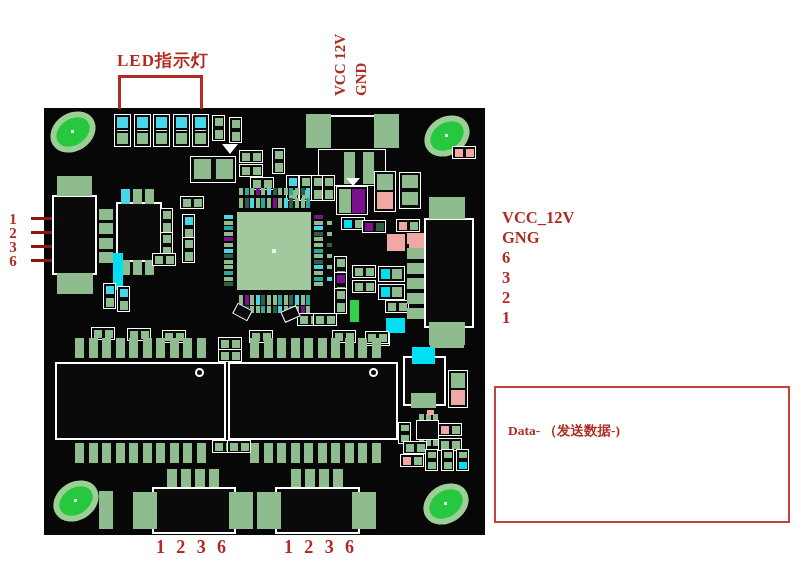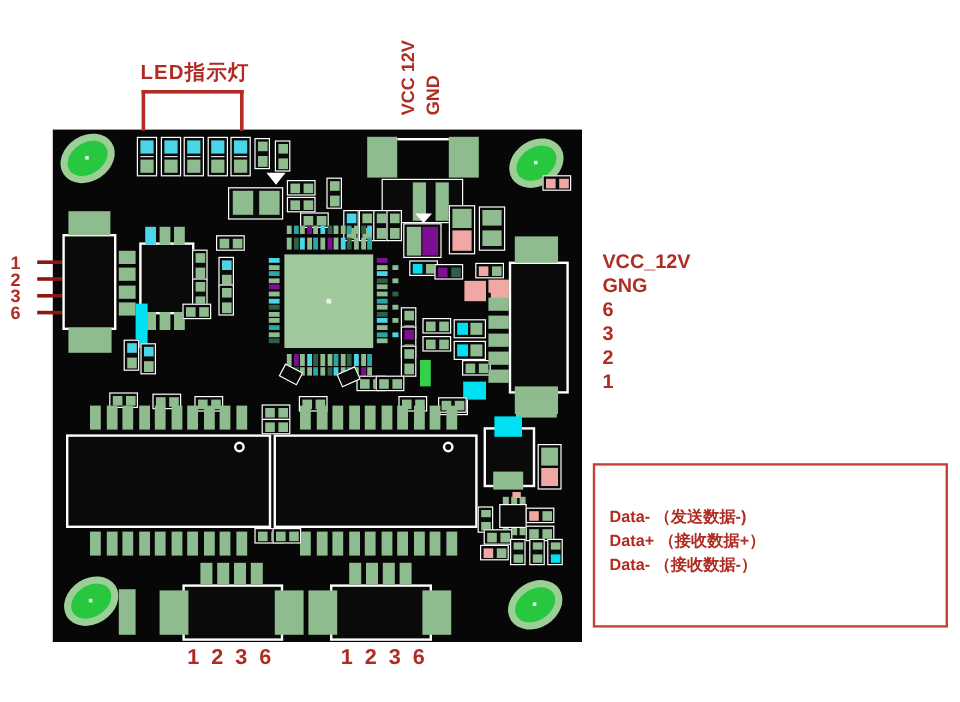--- a/index.html
+++ b/index.html
@@ -1,17 +1,17 @@
 <!DOCTYPE html>
 <html style="--red: #b02c22; --line-red: #8a1810; --legend-border: #c5423a;"><head>
 <meta charset="utf-8">
 <style>
   html,body{margin:0;padding:0;background:#fff;}
   #stage{position:relative;width:800px;height:585px;background:#ffffff;overflow:hidden;
-         font-family:Liberation Sans, sans-serif;}
+         font-family:Liberation Serif, serif;}
   .abs{position:absolute;}
   #board{position:absolute;left:44px;top:108px;width:441px;height:427px;background:#070707;}
   .ann{position:absolute;color:var(--red,#b02c22);font-weight:bold;line-height:1.2;white-space:pre;}
   .redline{position:absolute;background:var(--line-red,#8a1810);}
   #legend{position:absolute;left:494px;top:386px;width:296px;height:137px;background:#fff;
           border:2px solid var(--legend-border,#c5423a);box-sizing:border-box;}
   #legend .title{margin:8px 0 0 10px;font-size:13.5px;font-weight:bold;color:var(--red,#b02c22);}
   #legend .row{margin:0 0 0 12px;height:20px;font-size:13.5px;font-weight:bold;
                color:var(--red,#b02c22);display:flex;}
   #legend .row:first-of-type{margin-top:14px;}
@@ -64,24 +64,22 @@
     <div>1</div>
   </div>
 
   <div id="legend">
     <div class="row">
     </div>
     <div class="row">
       <span class="dat">Data- （发送数据-)</span>
     </div>
     <div class="row">
-      <span class="dat">Data+ （接收数据+）</span>
     </div>
     <div class="row">
-      <span class="dat">Data- （接收数据-）</span>
     </div>
   </div>
 
   <div class="bpins" style="left:156px;">
     <span>1</span>
     <span>2</span>
     <span>3</span>
     <span>6</span>
   </div>
   <div class="bpins" style="left:284px;">

